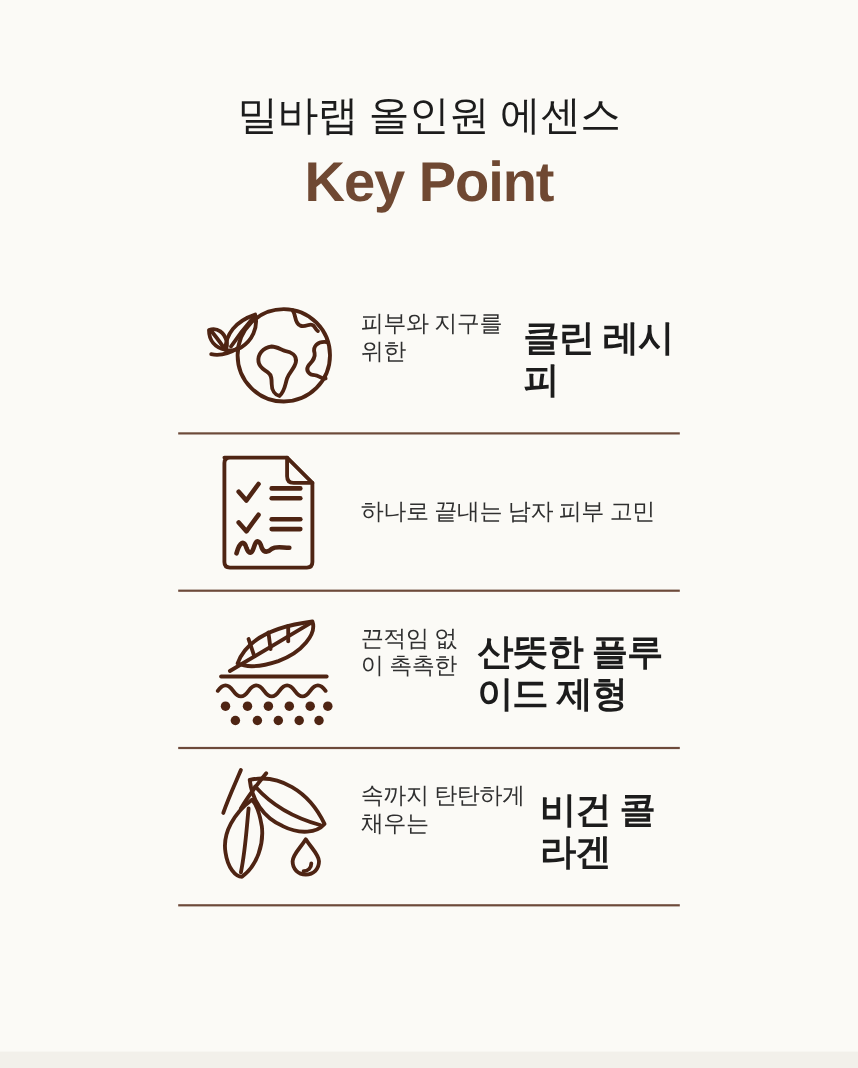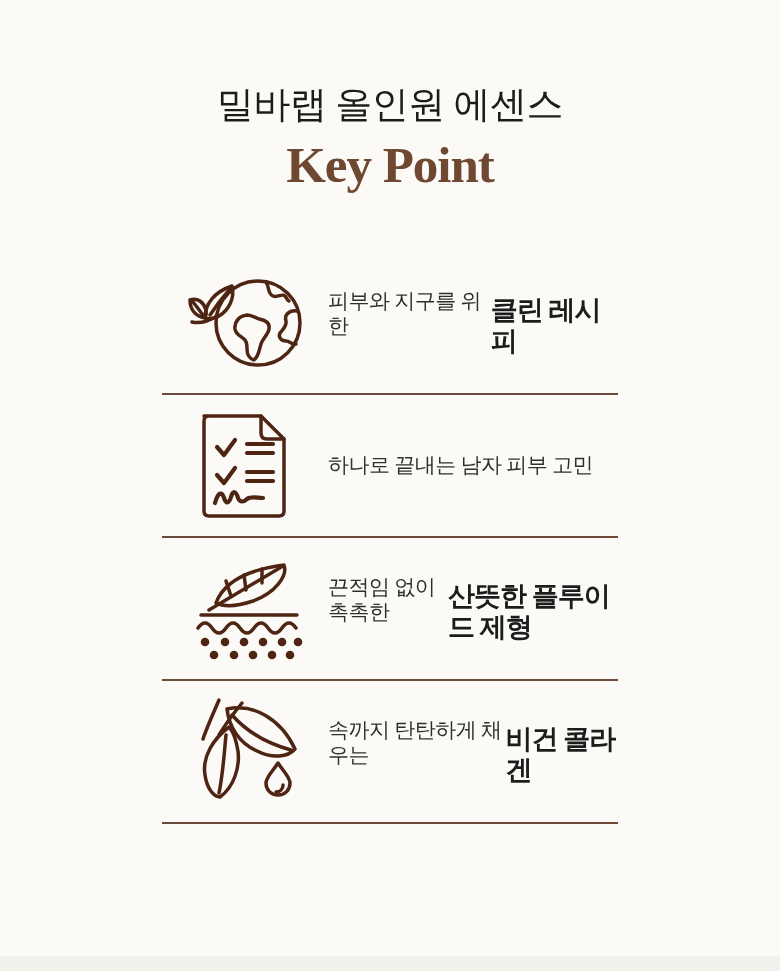--- a/index.html
+++ b/index.html
@@ -10,21 +10,21 @@
     --text-dark:#1c1c1c;
     --caption:#2f2f2f;
     --footer-strip:#f2f0ea;
   }
   *{margin:0;padding:0;box-sizing:border-box;}
   html,body{background:#e9e9e9;}
   .page{
     width:780px;height:971px;
     background:var(--background);
     position:relative;overflow:hidden;
-    font-family:Liberation Serif, serif;
+    font-family:Liberation Sans, sans-serif;
     margin:0 auto;
   }
   .header{padding-top:84px;text-align:center;}
   .subtitle{
     font-size:37px;font-weight:500;color:var(--text-dark);
     letter-spacing:-0.5px;line-height:1.15;
   }
   .keypoint{
     margin-top:12px;
     font-size:51px;font-weight:800;color:var(--accent-brown);
@@ -45,21 +45,21 @@
   .icon-col svg{display:block;}
   .text-col{
     flex:1;display:flex;flex-direction:row;justify-content:space-between;
   }
   .feature-caption{
     font-size:21px;font-weight:400;color:var(--caption);
     letter-spacing:-0.5px;line-height:1.2;
   }
   .feature-title{
     margin-top:6px;
-    font-size:27px;font-weight:800;color:var(--text-dark);
+    font-size:33px;font-weight:800;color:var(--text-dark);
     letter-spacing:-1px;line-height:1.15;
   }
   .footer-strip{
     position:absolute;left:0;bottom:0;width:100%;height:15px;
     background:var(--footer-strip);
   }
   .ic{stroke:var(--icon-stroke);fill:none;stroke-width:3.5;stroke-linecap:round;stroke-linejoin:round;}
   .ic-thick{stroke:var(--icon-stroke);fill:none;stroke-width:4.2;stroke-linecap:round;stroke-linejoin:round;}
   .ic-dot{fill:var(--icon-stroke);stroke:none;}
 </style>

